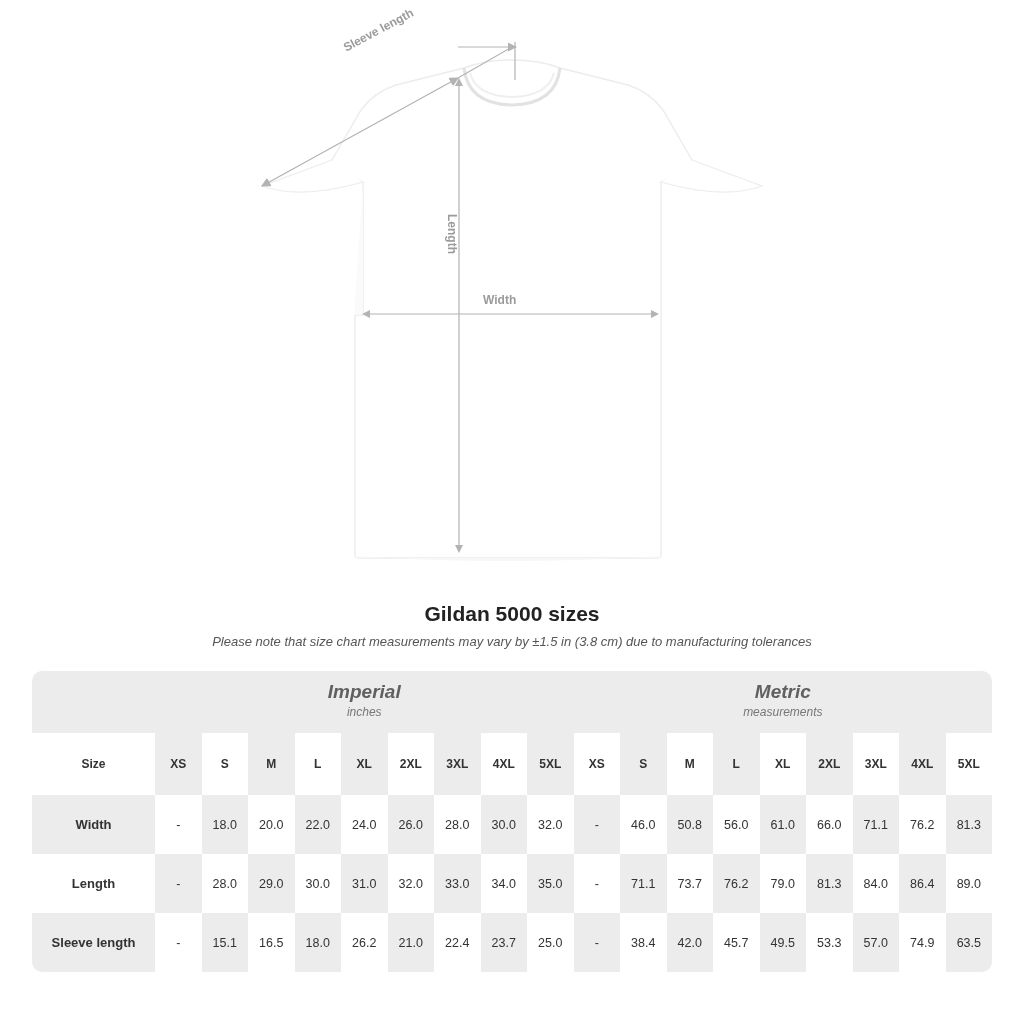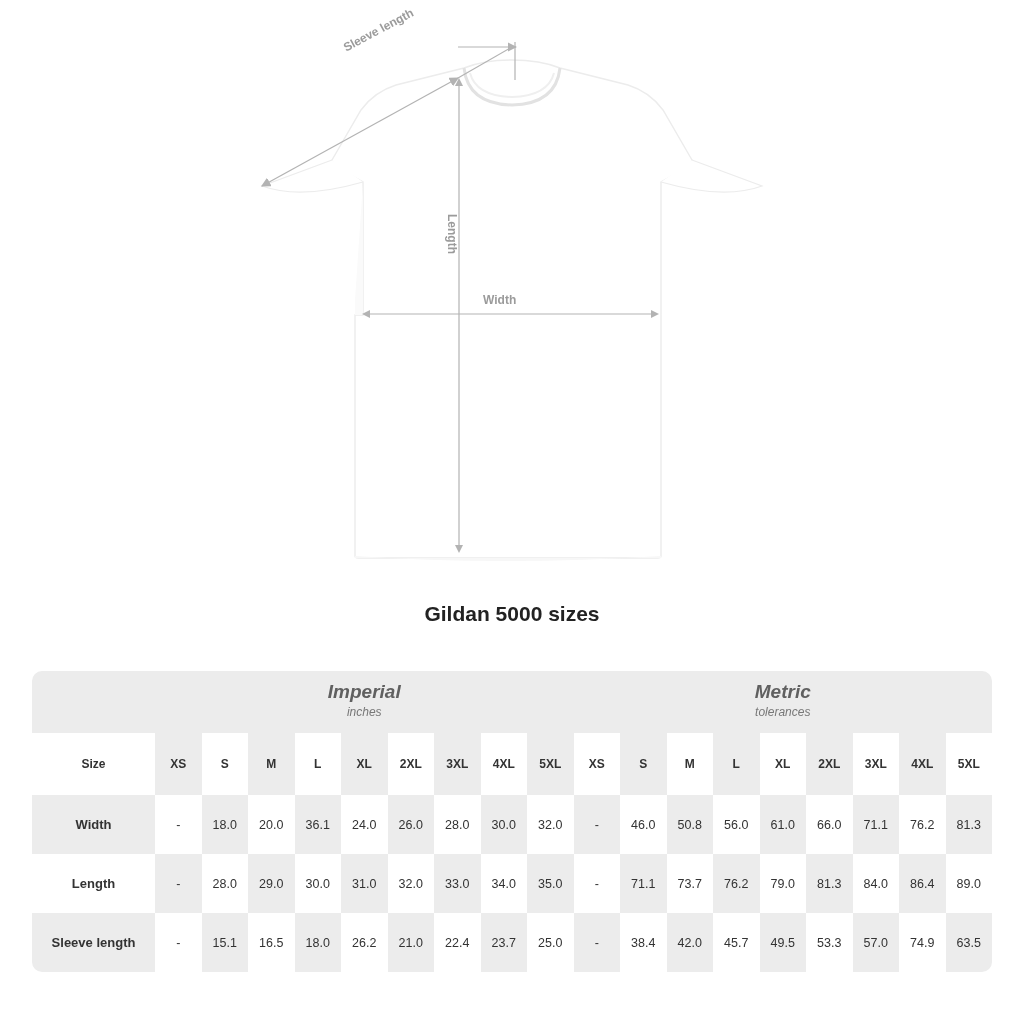--- a/index.html
+++ b/index.html
@@ -197,38 +197,39 @@
         <path d="M651,310 L659,314 L651,318" fill="#b3b3b3" stroke="none"></path>
       </g>
     </svg>
 
     <div class="dim-label sleeve">Sleeve length</div>
     <div class="dim-label length">Length</div>
     <div class="dim-label width">Width</div>
   </div>
 
   <div id="title">Gildan 5000 sizes</div>
+  <div id="subtitle">Please note that size chart measurements may vary by ±1.5 in (3.8 cm) due to manufacturing tolerances</div>
 
   <div id="table-wrap">
     <table class="size-chart">
       <colgroup>
         <col style="width:123px">
         <col span="18" style="width:46.5px">
       </colgroup>
       <tbody>
 
         <tr class="system-row">
           <td class="cell-grey"></td>
           <td class="cell-grey" colspan="9">
             <div class="sys-title">Imperial</div>
             <div class="sys-unit">inches</div>
           </td>
           <td class="cell-grey" colspan="9">
             <div class="sys-title">Metric</div>
-            <div class="sys-unit">tolerances</div>
+            <div class="sys-unit">measurements</div>
           </td>
         </tr>
 
         <tr class="header-row">
           <td class="cell-white size-head">Size</td>
           <td class="cell-grey size-head">XS</td>
           <td class="cell-white size-head">S</td>
           <td class="cell-grey size-head">M</td>
           <td class="cell-white size-head">L</td>
           <td class="cell-grey size-head">XL</td>
@@ -245,21 +246,21 @@
           <td class="cell-white size-head">3XL</td>
           <td class="cell-grey size-head">4XL</td>
           <td class="cell-white size-head">5XL</td>
         </tr>
 
         <tr class="data-row">
           <td class="cell-label row-head">Width</td>
           <td class="cell-white val">-</td>
           <td class="cell-grey val">18.0</td>
           <td class="cell-white val">20.0</td>
-          <td class="cell-grey val">36.1</td>
+          <td class="cell-grey val">22.0</td>
           <td class="cell-white val">24.0</td>
           <td class="cell-grey val">26.0</td>
           <td class="cell-white val">28.0</td>
           <td class="cell-grey val">30.0</td>
           <td class="cell-white val">32.0</td>
           <td class="cell-grey val">-</td>
           <td class="cell-white val">46.0</td>
           <td class="cell-grey val">50.8</td>
           <td class="cell-white val">56.0</td>
           <td class="cell-grey val">61.0</td>

